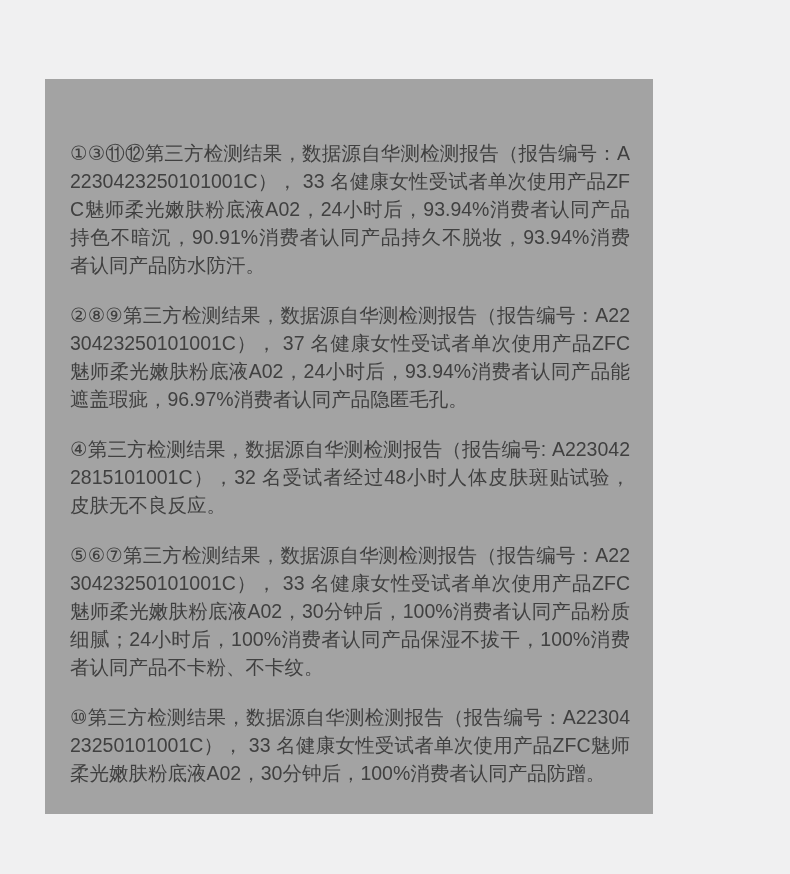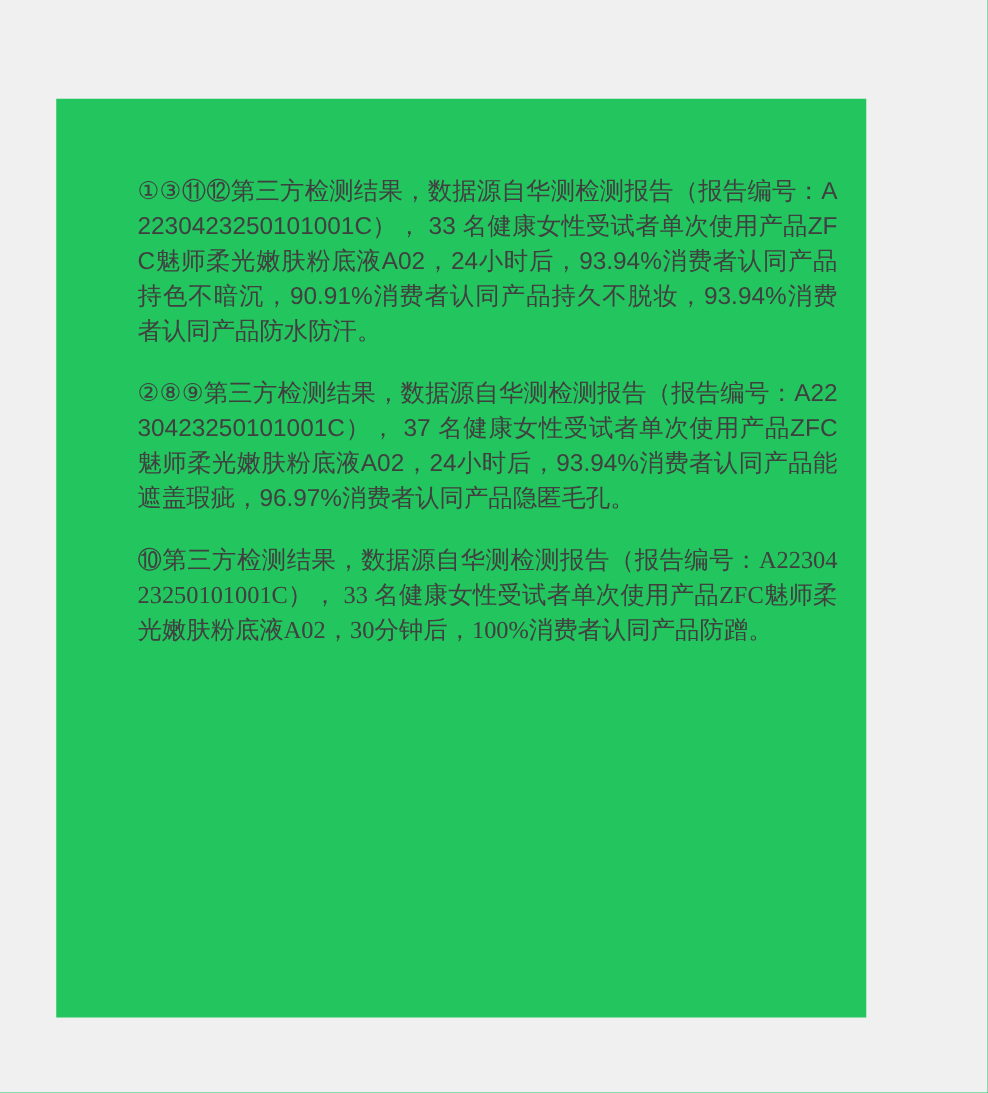--- a/index.html
+++ b/index.html
@@ -13,41 +13,41 @@
     background: #f0f0f1;
     overflow: hidden;
     font-family: "Liberation Sans", "DejaVu Sans", sans-serif;
   }
   .card {
     position: absolute;
     left: 45px;
     top: 79px;
     width: 608px;
     height: 735px;
-    background: #22c55e;
-    padding-left: 40px;
+    background: #a3a3a3;
   }
   .content {
     padding: 60px 23px 0 25px;
   }
   .content p {
     margin: 0 0 22px 0;
     font-size: 19.5px;
     line-height: 28px;
     color: #404040;
     text-align: justify;
     word-break: break-all;
   }
   .content p.tight {
     margin-bottom: 0;
-    font-family: Liberation Serif, serif;
   }
 </style>
 </head>
 <body>
 
 <div class="card">
   <div class="content">
     <p>①③⑪⑫第三方检测结果，数据源自华测检测报告（报告编号：A2230423250101001C）， 33 名健康女性受试者单次使用产品ZFC魅师柔光嫩肤粉底液A02，24小时后，93.94%消费者认同产品持色不暗沉，90.91%消费者认同产品持久不脱妆，93.94%消费者认同产品防水防汗。</p>
     <p>②⑧⑨第三方检测结果，数据源自华测检测报告（报告编号：A2230423250101001C）， 37 名健康女性受试者单次使用产品ZFC魅师柔光嫩肤粉底液A02，24小时后，93.94%消费者认同产品能遮盖瑕疵，96.97%消费者认同产品隐匿毛孔。</p>
+    <p>④第三方检测结果，数据源自华测检测报告（报告编号: A2230422815101001C），32 名受试者经过48小时人体皮肤斑贴试验，皮肤无不良反应。</p>
+    <p>⑤⑥⑦第三方检测结果，数据源自华测检测报告（报告编号：A2230423250101001C）， 33 名健康女性受试者单次使用产品ZFC魅师柔光嫩肤粉底液A02，30分钟后，100%消费者认同产品粉质细腻；24小时后，100%消费者认同产品保湿不拔干，100%消费者认同产品不卡粉、不卡纹。</p>
     <p class="tight">⑩第三方检测结果，数据源自华测检测报告（报告编号：A2230423250101001C）， 33 名健康女性受试者单次使用产品ZFC魅师柔光嫩肤粉底液A02，30分钟后，100%消费者认同产品防蹭。</p>
   </div>
 </div>
 
 </body></html>

